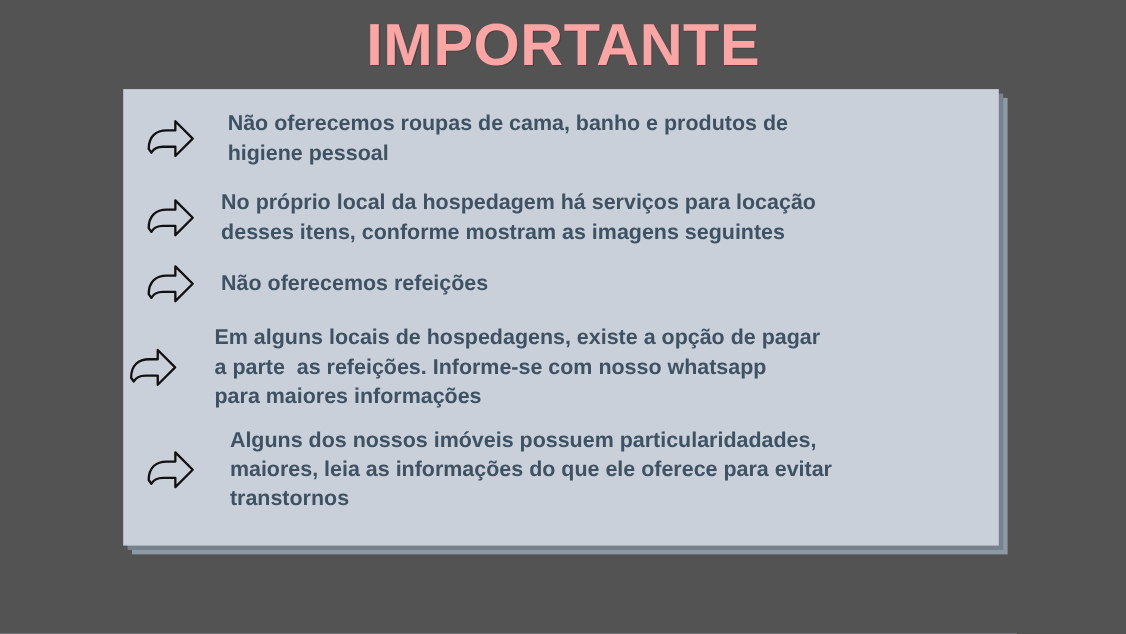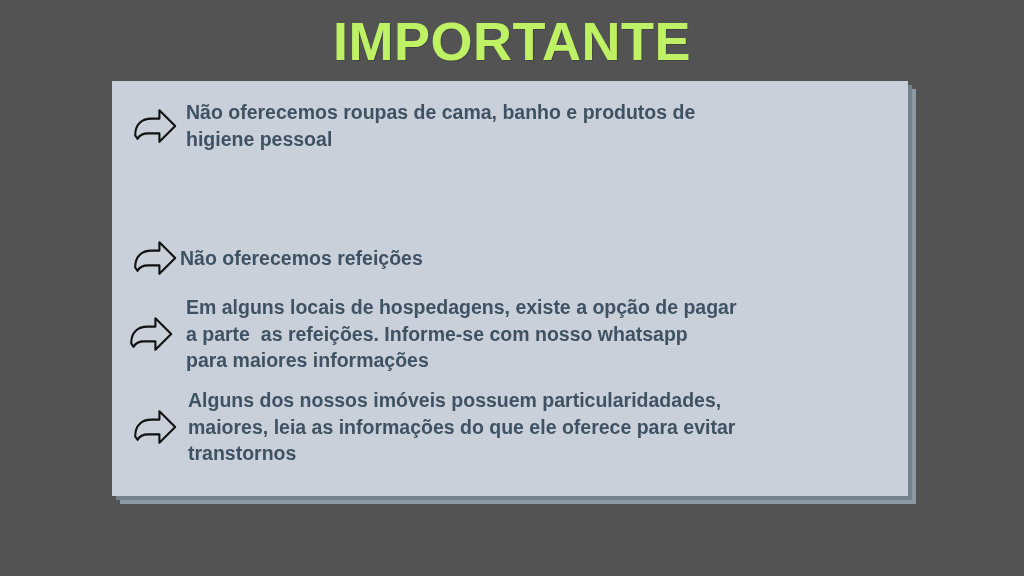--- a/index.html
+++ b/index.html
@@ -22,21 +22,21 @@
     background: #535353;
   }
 
   
   #title {
     position: absolute;
     left: 0;
     right: 0;
     top: 10px;
     text-align: center;
-    color: #bef264;
+    color: #fca5a5;
     font-size: 54px;
     line-height: 62px;
     font-weight: bold;
     letter-spacing: 0.5px;
     text-shadow: 1px 1px 0 rgba(0,0,0,0.18);
     font-stretch: condensed;
     white-space: nowrap;
   }
 
   
@@ -65,20 +65,21 @@
     width: 796px;
     height: 415px;
     background: #c9d0da;
   }
 
   
   .bullet {
     position: absolute;
     display: flex;
     align-items: center;
+    gap: 21px;
   }
 
   .arrow-wrap {
     flex: 0 0 auto;
     width: 46px;
     height: 38px;
     display: block;
   }
   .arrow-wrap svg { display: block; }
 
@@ -93,21 +94,21 @@
   
   #bullet-1 { left: 132px; top:  99px; width: 760px; }
   #bullet-1 .bullet-text { padding-left: 8px; }
 
   #bullet-2 { left: 132px; top: 171px; width: 760px; }
   #bullet-2 .bullet-text { padding-left: 2px; }
 
   #bullet-3 { left: 132px; top: 239px; width: 760px; text-align: right; }
   #bullet-3 .bullet-text { padding-left: 2px; }
 
-  #bullet-4 { left: 128px; top: 294px; width: 760px; }
+  #bullet-4 { left: 116px; top: 294px; width: 760px; }
   #bullet-4 .bullet-text { padding-left: 12px; }
 
   #bullet-5 { left: 132px; top: 387px; width: 760px; }
   #bullet-5 .bullet-text { padding-left: 10px; }
 </style>
 </head>
 <body>
 
 <div id="slide">
 
@@ -120,20 +121,29 @@
   <div class="bullet" id="bullet-1">
     <span class="arrow-wrap">
       <svg width="46" height="38" viewBox="0 0 46 38" aria-hidden="true">
         <path d="M3.2 28.4 C3.2 16.8 10.0 11.6 19.6 11.6 L27.4 11.6 L27.4 3.2 L43.2 19.0 L27.4 34.8 L27.4 26.4 L16.2 26.4 C10.4 26.4 7.6 28.0 5.6 31.8 Z" fill="none" stroke="#111111" stroke-width="2.1" stroke-linejoin="round" stroke-linecap="round"></path>
       </svg>
     </span>
     <span class="bullet-text">Não oferecemos roupas de cama, banho e produtos de
 higiene pessoal</span>
   </div>
 
+  <div class="bullet" id="bullet-2">
+    <span class="arrow-wrap">
+      <svg width="46" height="38" viewBox="0 0 46 38" aria-hidden="true">
+        <path d="M3.2 28.4 C3.2 16.8 10.0 11.6 19.6 11.6 L27.4 11.6 L27.4 3.2 L43.2 19.0 L27.4 34.8 L27.4 26.4 L16.2 26.4 C10.4 26.4 7.6 28.0 5.6 31.8 Z" fill="none" stroke="#111111" stroke-width="2.1" stroke-linejoin="round" stroke-linecap="round"></path>
+      </svg>
+    </span>
+    <span class="bullet-text">No próprio local da hospedagem há serviços para locação
+desses itens, conforme mostram as imagens seguintes</span>
+  </div>
 
   <div class="bullet" id="bullet-3">
     <span class="arrow-wrap">
       <svg width="46" height="38" viewBox="0 0 46 38" aria-hidden="true">
         <path d="M3.2 28.4 C3.2 16.8 10.0 11.6 19.6 11.6 L27.4 11.6 L27.4 3.2 L43.2 19.0 L27.4 34.8 L27.4 26.4 L16.2 26.4 C10.4 26.4 7.6 28.0 5.6 31.8 Z" fill="none" stroke="#111111" stroke-width="2.1" stroke-linejoin="round" stroke-linecap="round"></path>
       </svg>
     </span>
     <span class="bullet-text">Não oferecemos refeições</span>
   </div>
 

